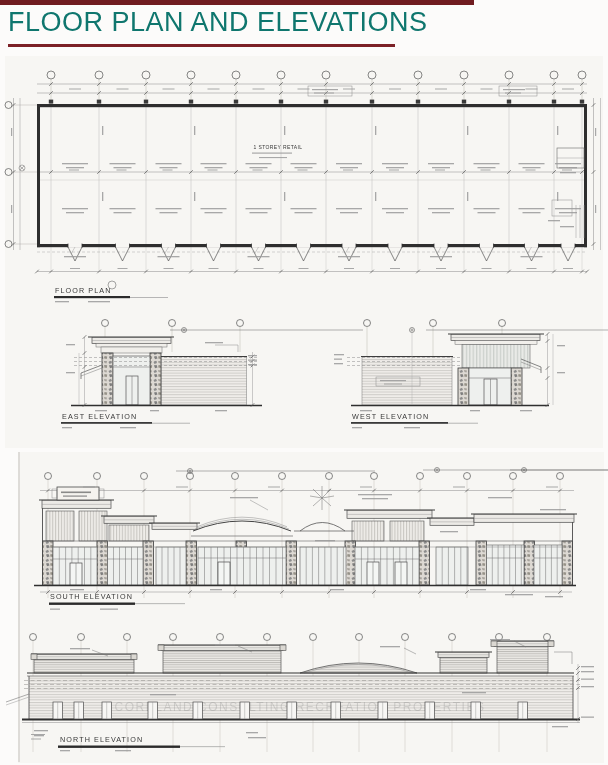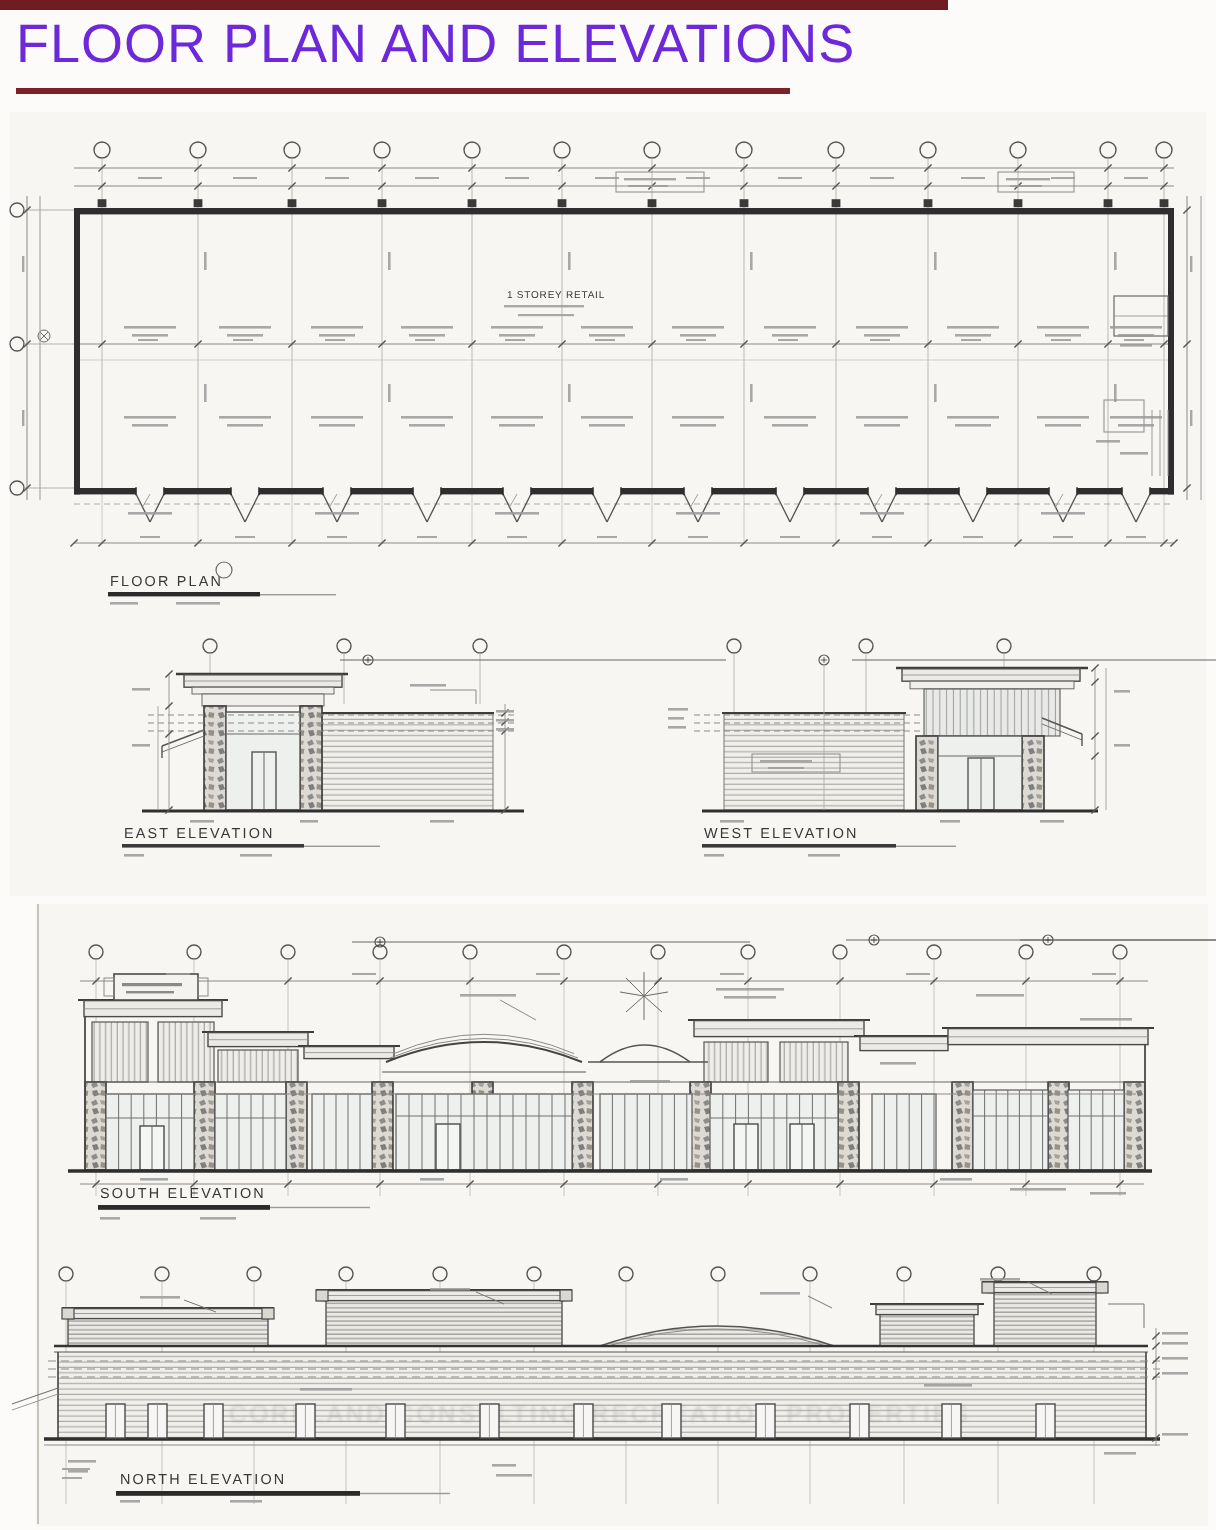--- a/index.html
+++ b/index.html
@@ -1,20 +1,20 @@
 <!DOCTYPE html>
 <html><head>
 <meta charset="utf-8">
 <style>
   html,body{margin:0;padding:0;background:#fcfbfa;}
   #stage{position:relative;width:608px;height:765px;overflow:hidden;
          font-family:"Liberation Sans",sans-serif;background:#fcfbfa;}
   #topbar{position:absolute;left:0;top:0;width:474px;height:5px;background:#701c20;}
   #title{position:absolute;left:8px;top:7px;width:560px;font-size:27px;
-         letter-spacing:.5px;color:#6d28d9;white-space:nowrap;}
+         letter-spacing:.5px;color:#0f766e;white-space:nowrap;}
   #title-rule{position:absolute;left:8px;top:44px;width:387px;height:3.4px;background:#7c2127;}
   svg{position:absolute;left:0;top:0;}
   text{font-family:"Liberation Sans",sans-serif;fill:#383838;}
   .lbl{font-size:7.2px;letter-spacing:1.1px;}
   .wm{font-size:12px;letter-spacing:1.5px;fill:#8f8f8f;opacity:.32;}
 </style>
 </head>
 <body>
 
 <div id="stage">

